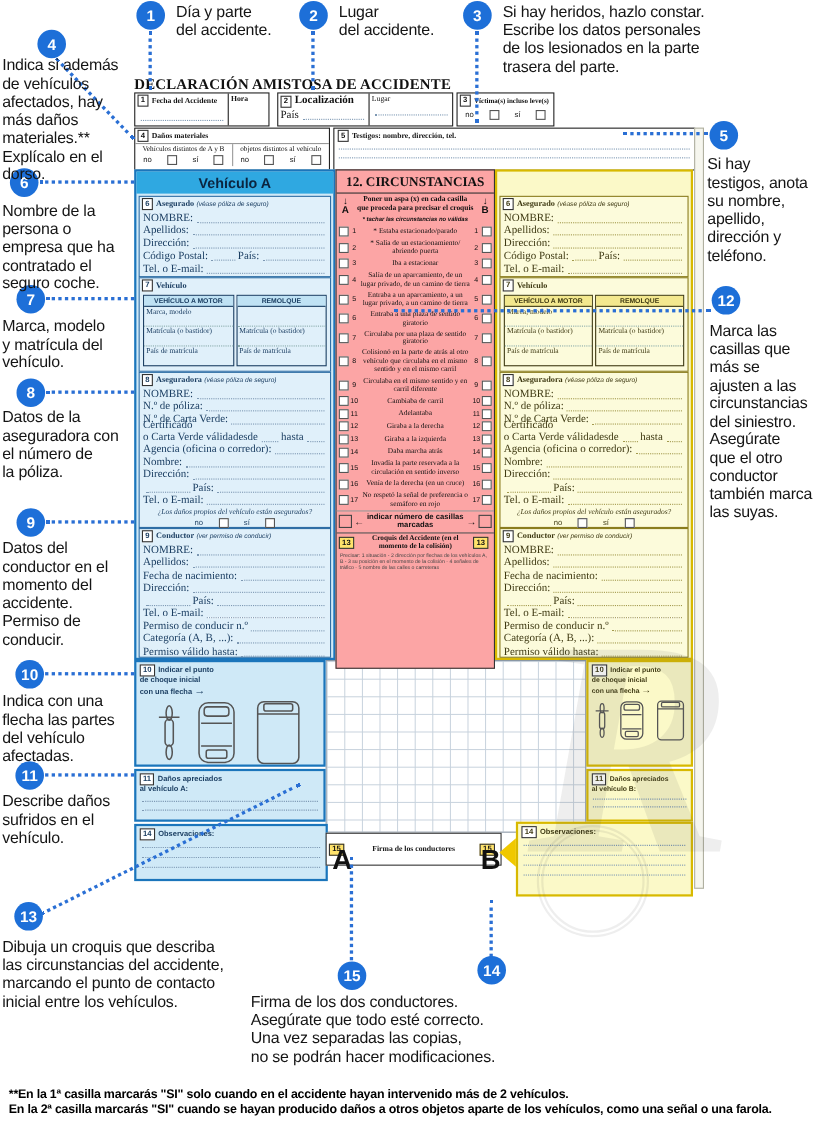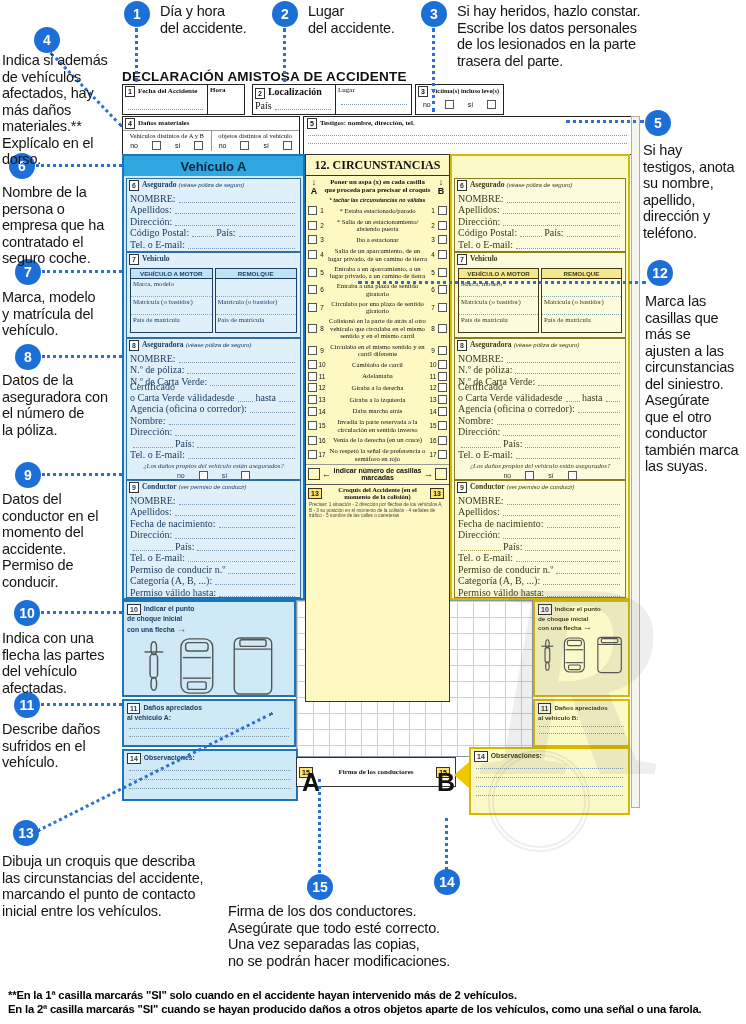--- a/index.html
+++ b/index.html
@@ -38,21 +38,21 @@
   .ahead{background:#2fa8e1;color:#0b2540;}
   .bhead{background:#ffd900;color:#111;}
   
   .vt{display:flex;margin:1px 2px;}
   .vtc{flex:1;border:1px solid currentColor;margin:1px;min-height:54px;}
   .vth{text-align:center;font-weight:700;font-size:6.2px;border-bottom:1px solid currentColor;padding:1px 0;}
   .acolvth{background:#bfe2f4;}
   .bcolvth{background:#f3e88e;}
   .vrow{font-size:6.8px;padding:1px 2px;border-bottom:1px dotted #8aa;height:15px;}
   
-  .ccol{position:absolute;left:305px;top:154px;width:145px;height:548px;background:#fef9c3;
+  .ccol{position:absolute;left:305px;top:154px;width:145px;height:454px;background:#fca5a5;
         border:1px solid #333;box-sizing:border-box;z-index:11;}
   .chead12{height:20px;display:flex;align-items:center;justify-content:center;font-weight:700;
            font-size:12px;border-bottom:1px solid #333;font-family:"Liberation Serif",serif;}
   .cinstr{display:flex;align-items:flex-start;padding:2px 2px 0 2px;}
   .cAB{width:12px;text-align:center;font-weight:700;font-size:9px;line-height:1.0;}
   .cit{flex:1;text-align:center;font-weight:700;font-size:6.8px;line-height:1.15;white-space:pre-line;
        font-family:"Liberation Serif",serif;}
   .cnote{text-align:center;font-size:5.4px;font-style:italic;font-weight:700;padding:1px 0 2px 0;}
   .crow{display:flex;align-items:center;padding:1.3px 2px;}
   .cn{width:10px;font-size:6.4px;text-align:center;flex:none;}
@@ -95,21 +95,21 @@
   .tri-r{position:absolute;left:296px;top:760px;width:0;height:0;border-top:13px solid transparent;
          border-bottom:13px solid transparent;border-left:15px solid #2a9fd8;z-index:12;}
   .tri-l{position:absolute;left:454px;top:762px;width:0;height:0;border-top:13px solid transparent;
          border-bottom:13px solid transparent;border-right:15px solid #f0c800;z-index:12;}
   .strip{position:absolute;left:631px;top:116px;width:7px;height:690px;border:1px solid #b0b0a0;
          background:#f6f6ee;z-index:8;}
   .wm{position:absolute;left:480px;top:540px;font-family:"Liberation Serif",serif;font-style:italic;
       font-weight:700;font-size:280px;color:rgba(90,90,90,0.10);z-index:25;pointer-events:none;line-height:1;}
   .wm2{position:absolute;left:488px;top:750px;width:90px;height:90px;border:6px double rgba(90,90,90,0.10);
        border-radius:50%;z-index:25;pointer-events:none;}
-  .title{position:absolute;left:122px;top:69px;font-family:Liberation Sans, sans-serif;font-weight:700;
+  .title{position:absolute;left:122px;top:69px;font-family:Liberation Serif, serif;font-weight:700;
          font-size:13.5px;letter-spacing:0.2px;color:#111;z-index:10;}
   .footer{position:absolute;left:8px;top:988px;width:736px;font-size:11.3px;font-weight:700;
           line-height:1.25;color:#000;white-space:pre-line;z-index:30;letter-spacing:-0.2px;}
   .nosi{display:flex;justify-content:center;gap:14px;align-items:center;font-size:7px;padding-top:2px;}
   .b45cell{flex:1;padding:1px 3px;font-size:6.6px;text-align:center;}
   svg{display:block;}
 </style>
 </head>
 <body>
 <div id="canvas">
@@ -139,21 +139,21 @@
 <div class="co" style="left:15px;top:259px">7</div>
 <div class="co" style="left:15px;top:344px">8</div>
 <div class="co" style="left:15px;top:462px">9</div>
 <div class="co" style="left:14px;top:600px">10</div>
 <div class="co" style="left:14px;top:692px">11</div>
 <div class="co" style="left:647px;top:260px">12</div>
 <div class="co" style="left:13px;top:820px">13</div>
 <div class="co" style="left:434px;top:869px">14</div>
 <div class="co" style="left:307px;top:874px">15</div>
 
-<div class="ann" style="left:160px;top:3px;width:120px">Día y hora
+<div class="ann" style="left:160px;top:3px;width:120px">Día y parte
 del accidente.</div>
 <div class="ann" style="left:308px;top:3px;width:120px">Lugar
 del accidente.</div>
 <div class="ann" style="left:457px;top:3px;width:250px">Si hay heridos, hazlo constar.
 Escribe los datos personales
 de los lesionados en la parte
 trasera del parte.</div>
 <div class="ann" style="left:2px;top:52px;width:120px">Indica si además
 de vehículos
 afectados, hay

